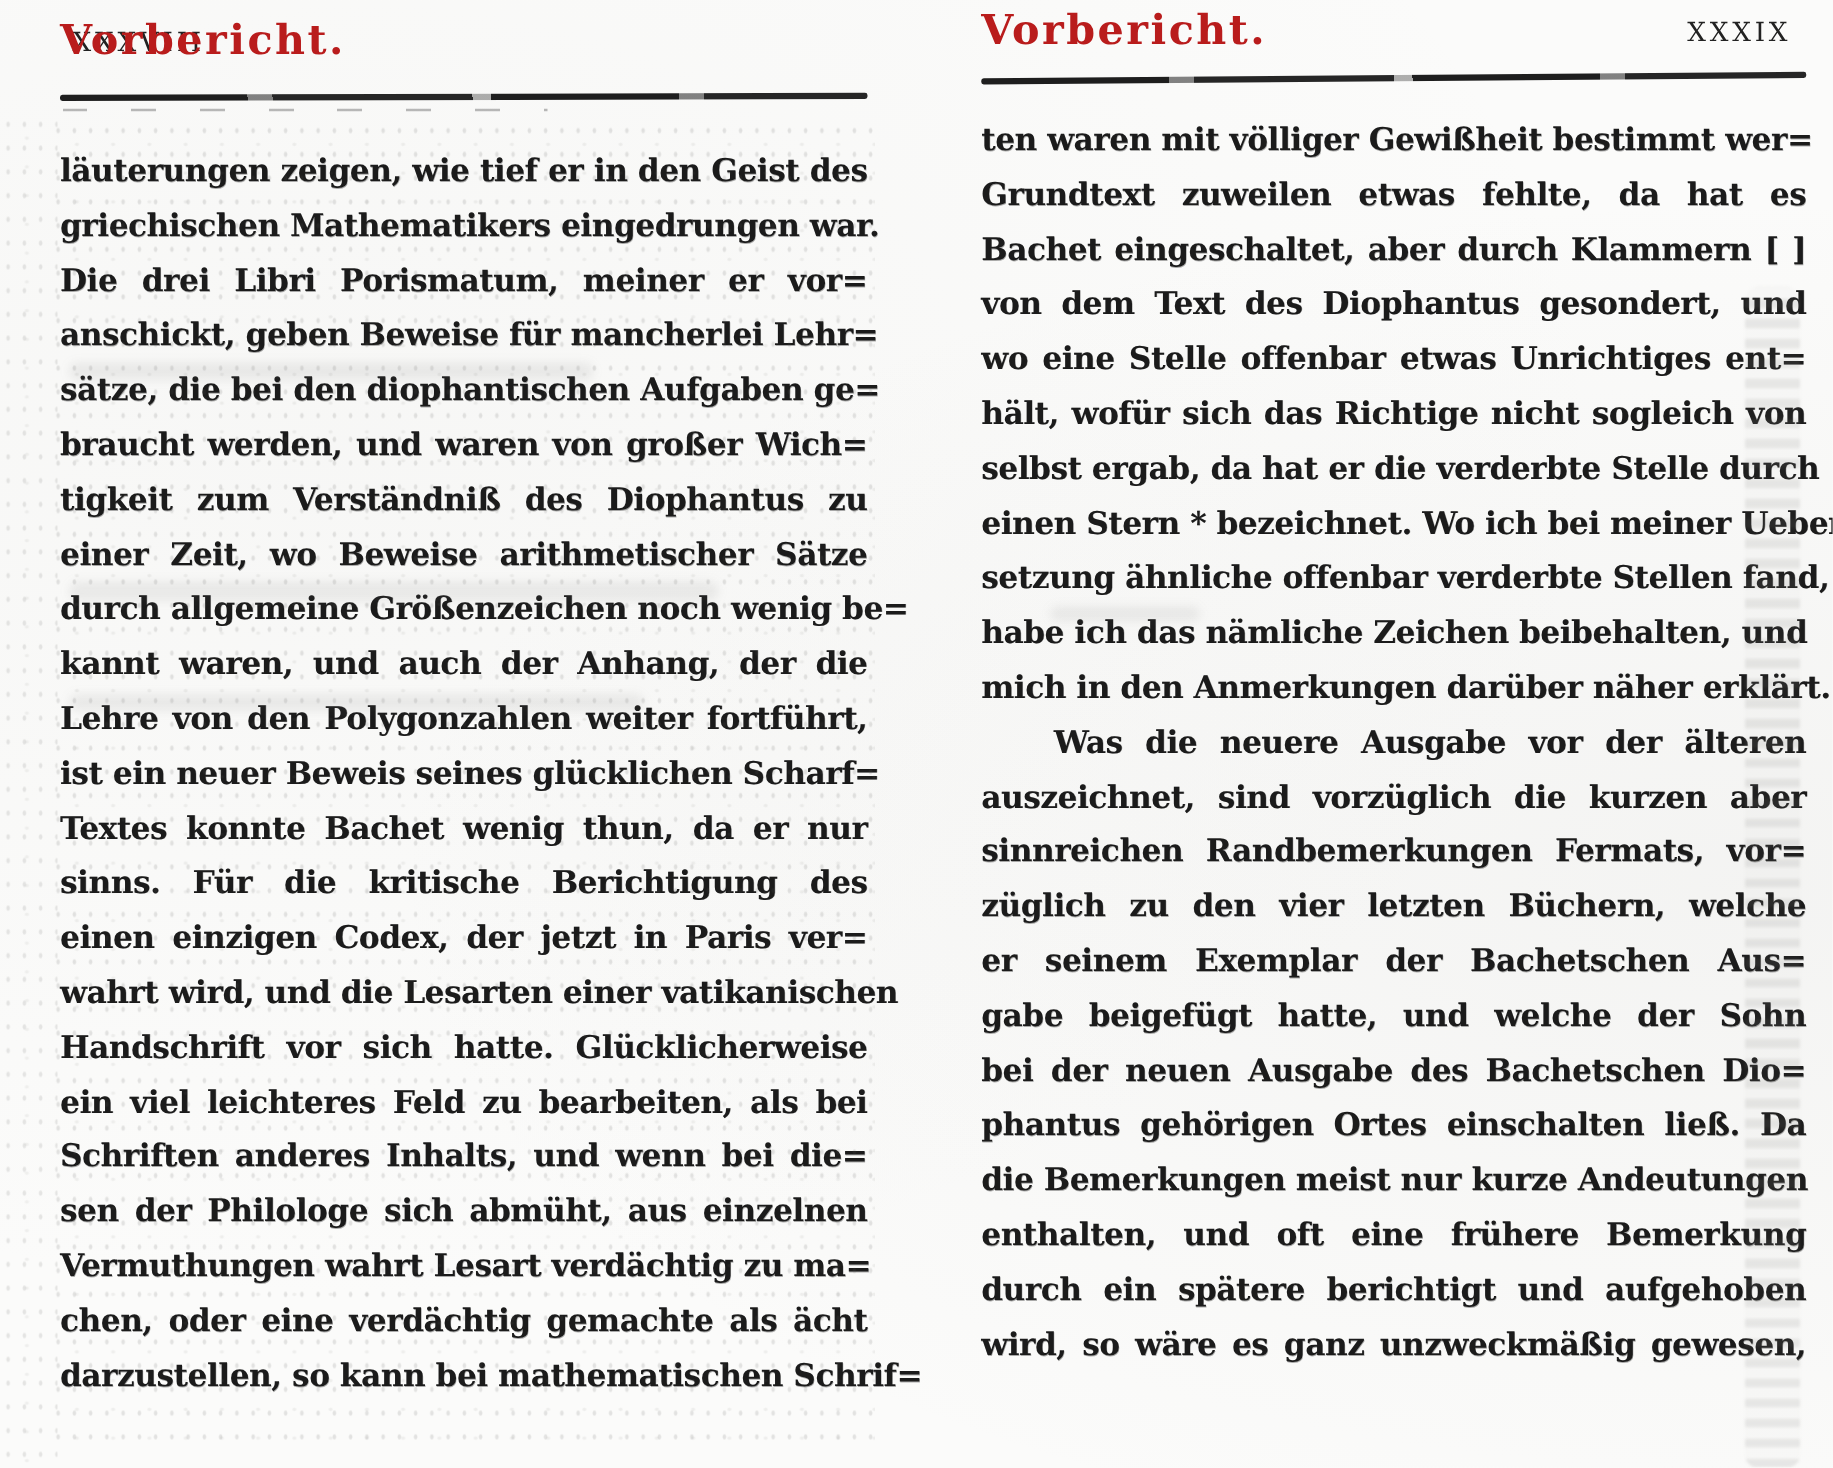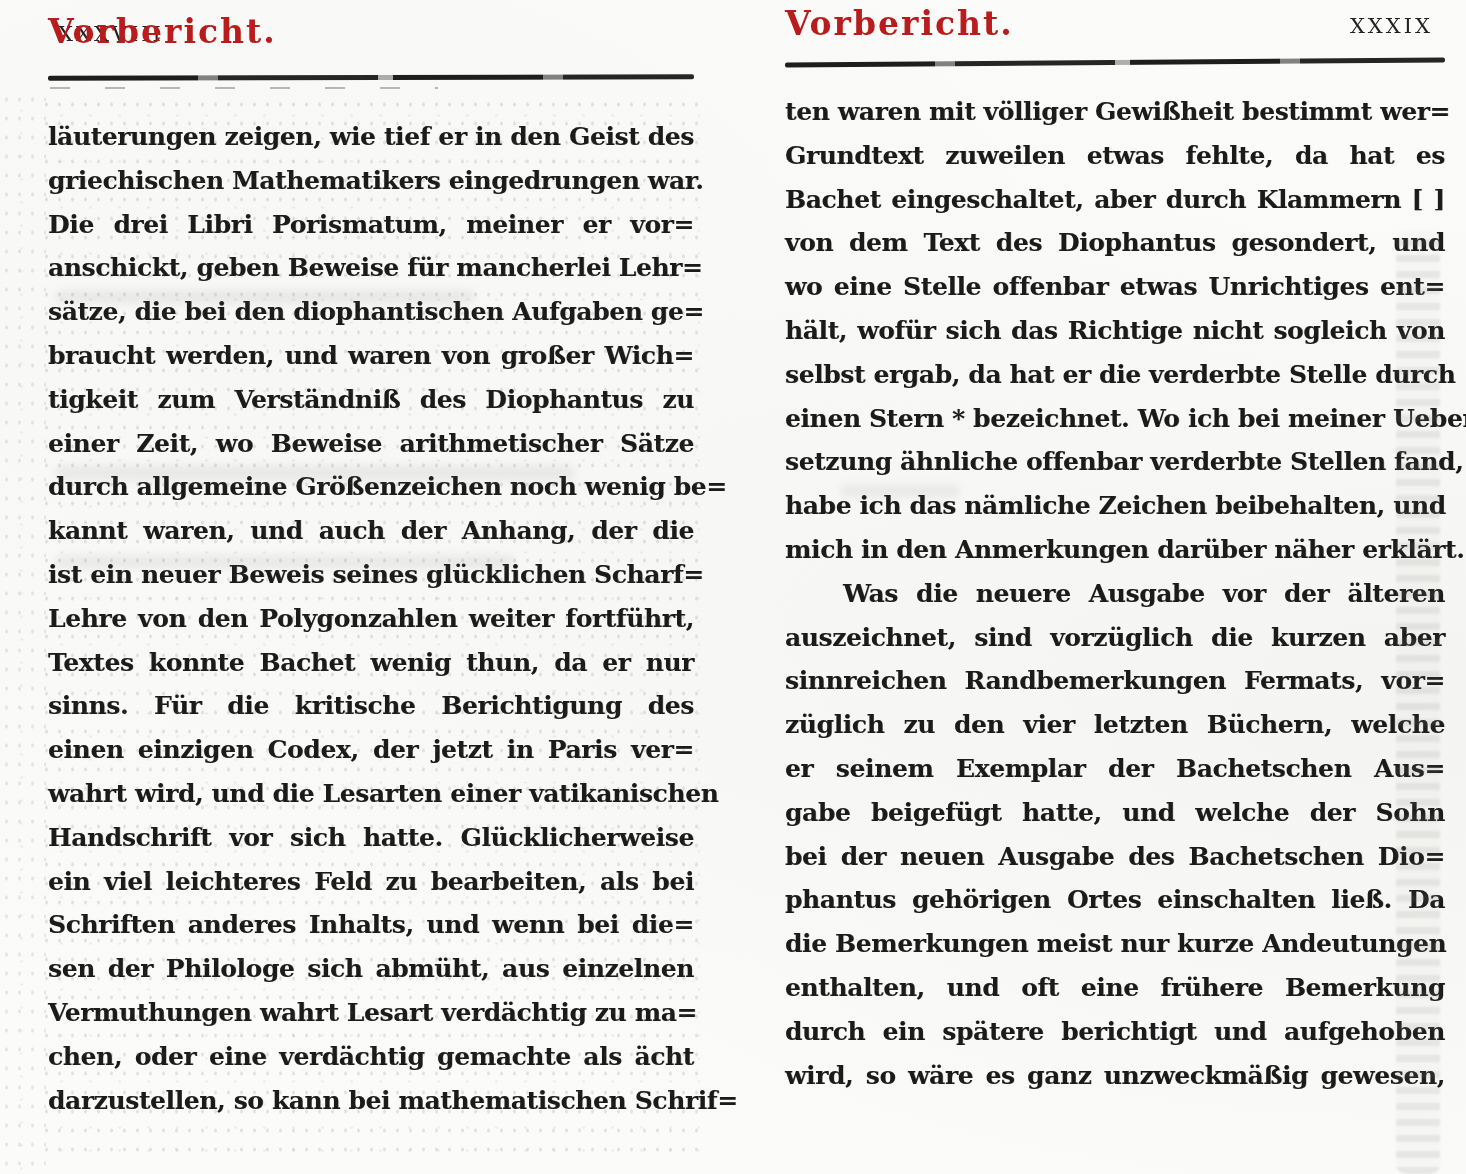--- a/index.html
+++ b/index.html
@@ -105,22 +105,22 @@
       <div class="line">läuterungen zeigen, wie tief er in den Geist des</div>
       <div class="line">griechischen Mathematikers eingedrungen war.</div>
       <div class="line">Die drei Libri Porismatum, meiner er vor=</div>
       <div class="line">anschickt, geben Beweise für mancherlei Lehr=</div>
       <div class="line">sätze, die bei den diophantischen Aufgaben ge=</div>
       <div class="line">braucht werden, und waren von großer Wich=</div>
       <div class="line">tigkeit zum Verständniß des Diophantus zu</div>
       <div class="line">einer Zeit, wo Beweise arithmetischer Sätze</div>
       <div class="line">durch allgemeine Größenzeichen noch wenig be=</div>
       <div class="line">kannt waren, und auch der Anhang, der die</div>
+      <div class="line">Lehre von den Polygonzahlen weiter fortführt,</div>
       <div class="line">ist ein neuer Beweis seines glücklichen Scharf=</div>
-      <div class="line">Lehre von den Polygonzahlen weiter fortführt,</div>
       <div class="line">Textes konnte Bachet wenig thun, da er nur</div>
       <div class="line">sinns. Für die kritische Berichtigung des</div>
       <div class="line">einen einzigen Codex, der jetzt in Paris ver=</div>
       <div class="line">wahrt wird, und die Lesarten einer vatikanischen</div>
       <div class="line">Handschrift vor sich hatte. Glücklicherweise</div>
       <div class="line">ein viel leichteres Feld zu bearbeiten, als bei</div>
       <div class="line">Schriften anderes Inhalts, und wenn bei die=</div>
       <div class="line">sen der Philologe sich abmüht, aus einzelnen</div>
       <div class="line">Vermuthungen wahrt Lesart verdächtig zu ma=</div>
       <div class="line">chen, oder eine verdächtig gemachte als ächt</div>

